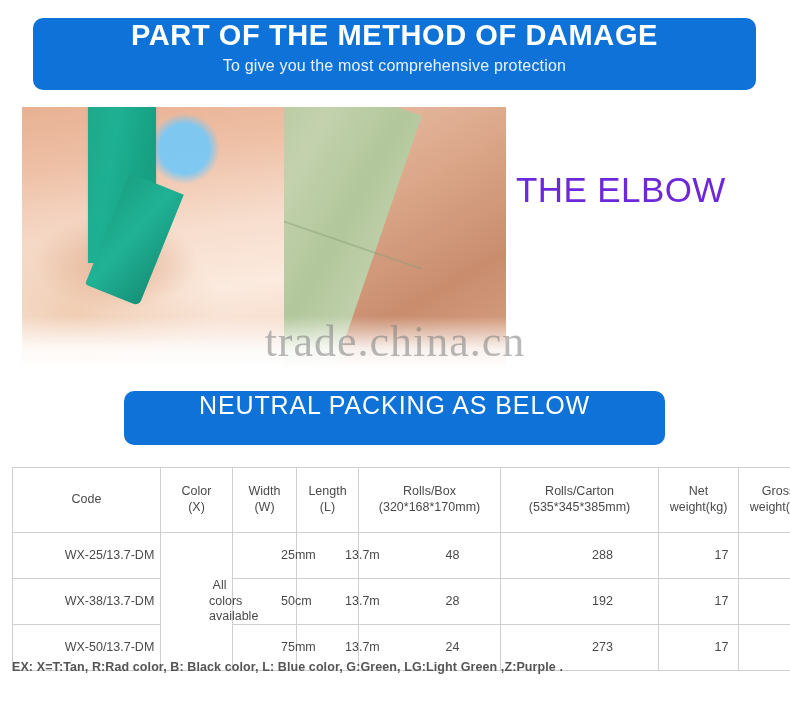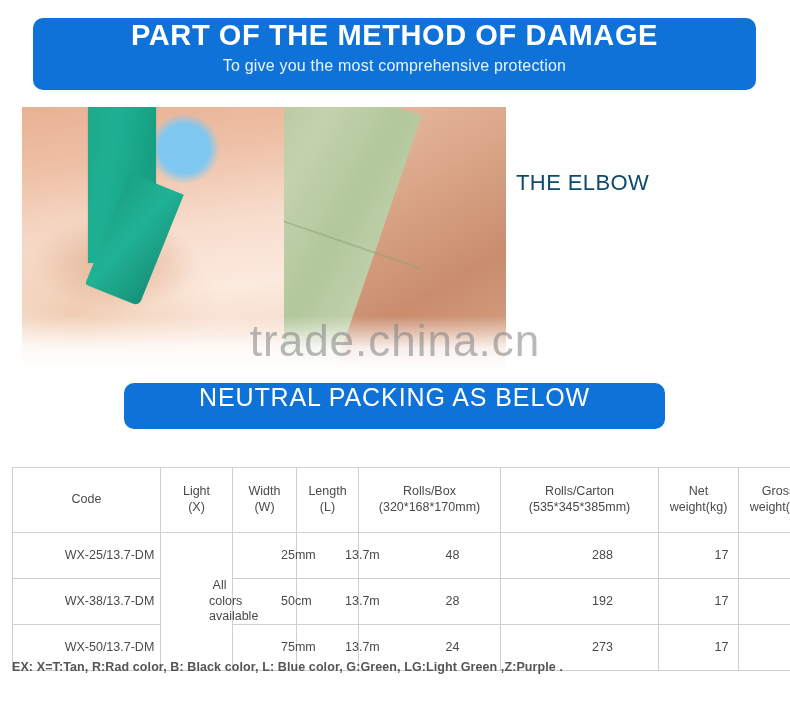--- a/index.html
+++ b/index.html
@@ -43,23 +43,23 @@
   }
   #banner-top .banner-sub {
     color: #eaf3fd;
     font-size: 16px;
     font-weight: normal;
     letter-spacing: 0.2px;
     margin-top: 7px;
   }
   #banner-mid {
     left: 124px;
-    top: 383px;
+    top: 391px;
     width: 541px;
-    height: 46px;
+    height: 54px;
   }
   #banner-mid .banner-title {
     color: #ffffff;
     font-size: 25px;
     font-weight: normal;
     letter-spacing: 0.9px;
   }
 
   
   #hero {
@@ -152,22 +152,22 @@
   }
   
   #hero-text {
     position: absolute;
     left: 494px;
     top: 0;
     width: 252px;
     height: 261px;
   }
   #hero-heading {
-    color: #0c4a6e;
-    font-size: 22px;
+    color: #6d28d9;
+    font-size: 35px;
     font-weight: normal;
     letter-spacing: 0.4px;
     margin: 63px 0 0 0;
   }
   #hero-body {
     color: #777777;
     font-size: 13.2px;
     line-height: 1.47;
     margin: 6px 0 0 0;
     width: 248px;
@@ -176,21 +176,21 @@
   
   #watermark {
     position: absolute;
     left: 0;
     top: 316px;
     width: 790px;
     text-align: center;
     font-size: 44px;
     color: rgba(128,128,128,0.55);
     letter-spacing: 1px;
-    font-family: Liberation Sans, sans-serif;
+    font-family: Liberation Serif, serif;
     pointer-events: none;
   }
 
   
   #packing-table {
     position: absolute;
     left: 12px;
     top: 467px;
     width: 766px;
     border-collapse: collapse;
@@ -277,21 +277,21 @@
       <col class="col-rcarton">
       <col class="col-net">
       <col class="col-gross">
   </colgroup>
   <thead>
     <tr>
       <th>
         <span>Code</span>
       </th>
       <th>
-        <span>Light</span>
+        <span>Color</span>
         <span class="hdr-sub">(X)</span>
       </th>
       <th>
         <span>Width</span>
         <span class="hdr-sub">(W)</span>
       </th>
       <th>
         <span>Length</span>
         <span class="hdr-sub">(L)</span>
       </th>

